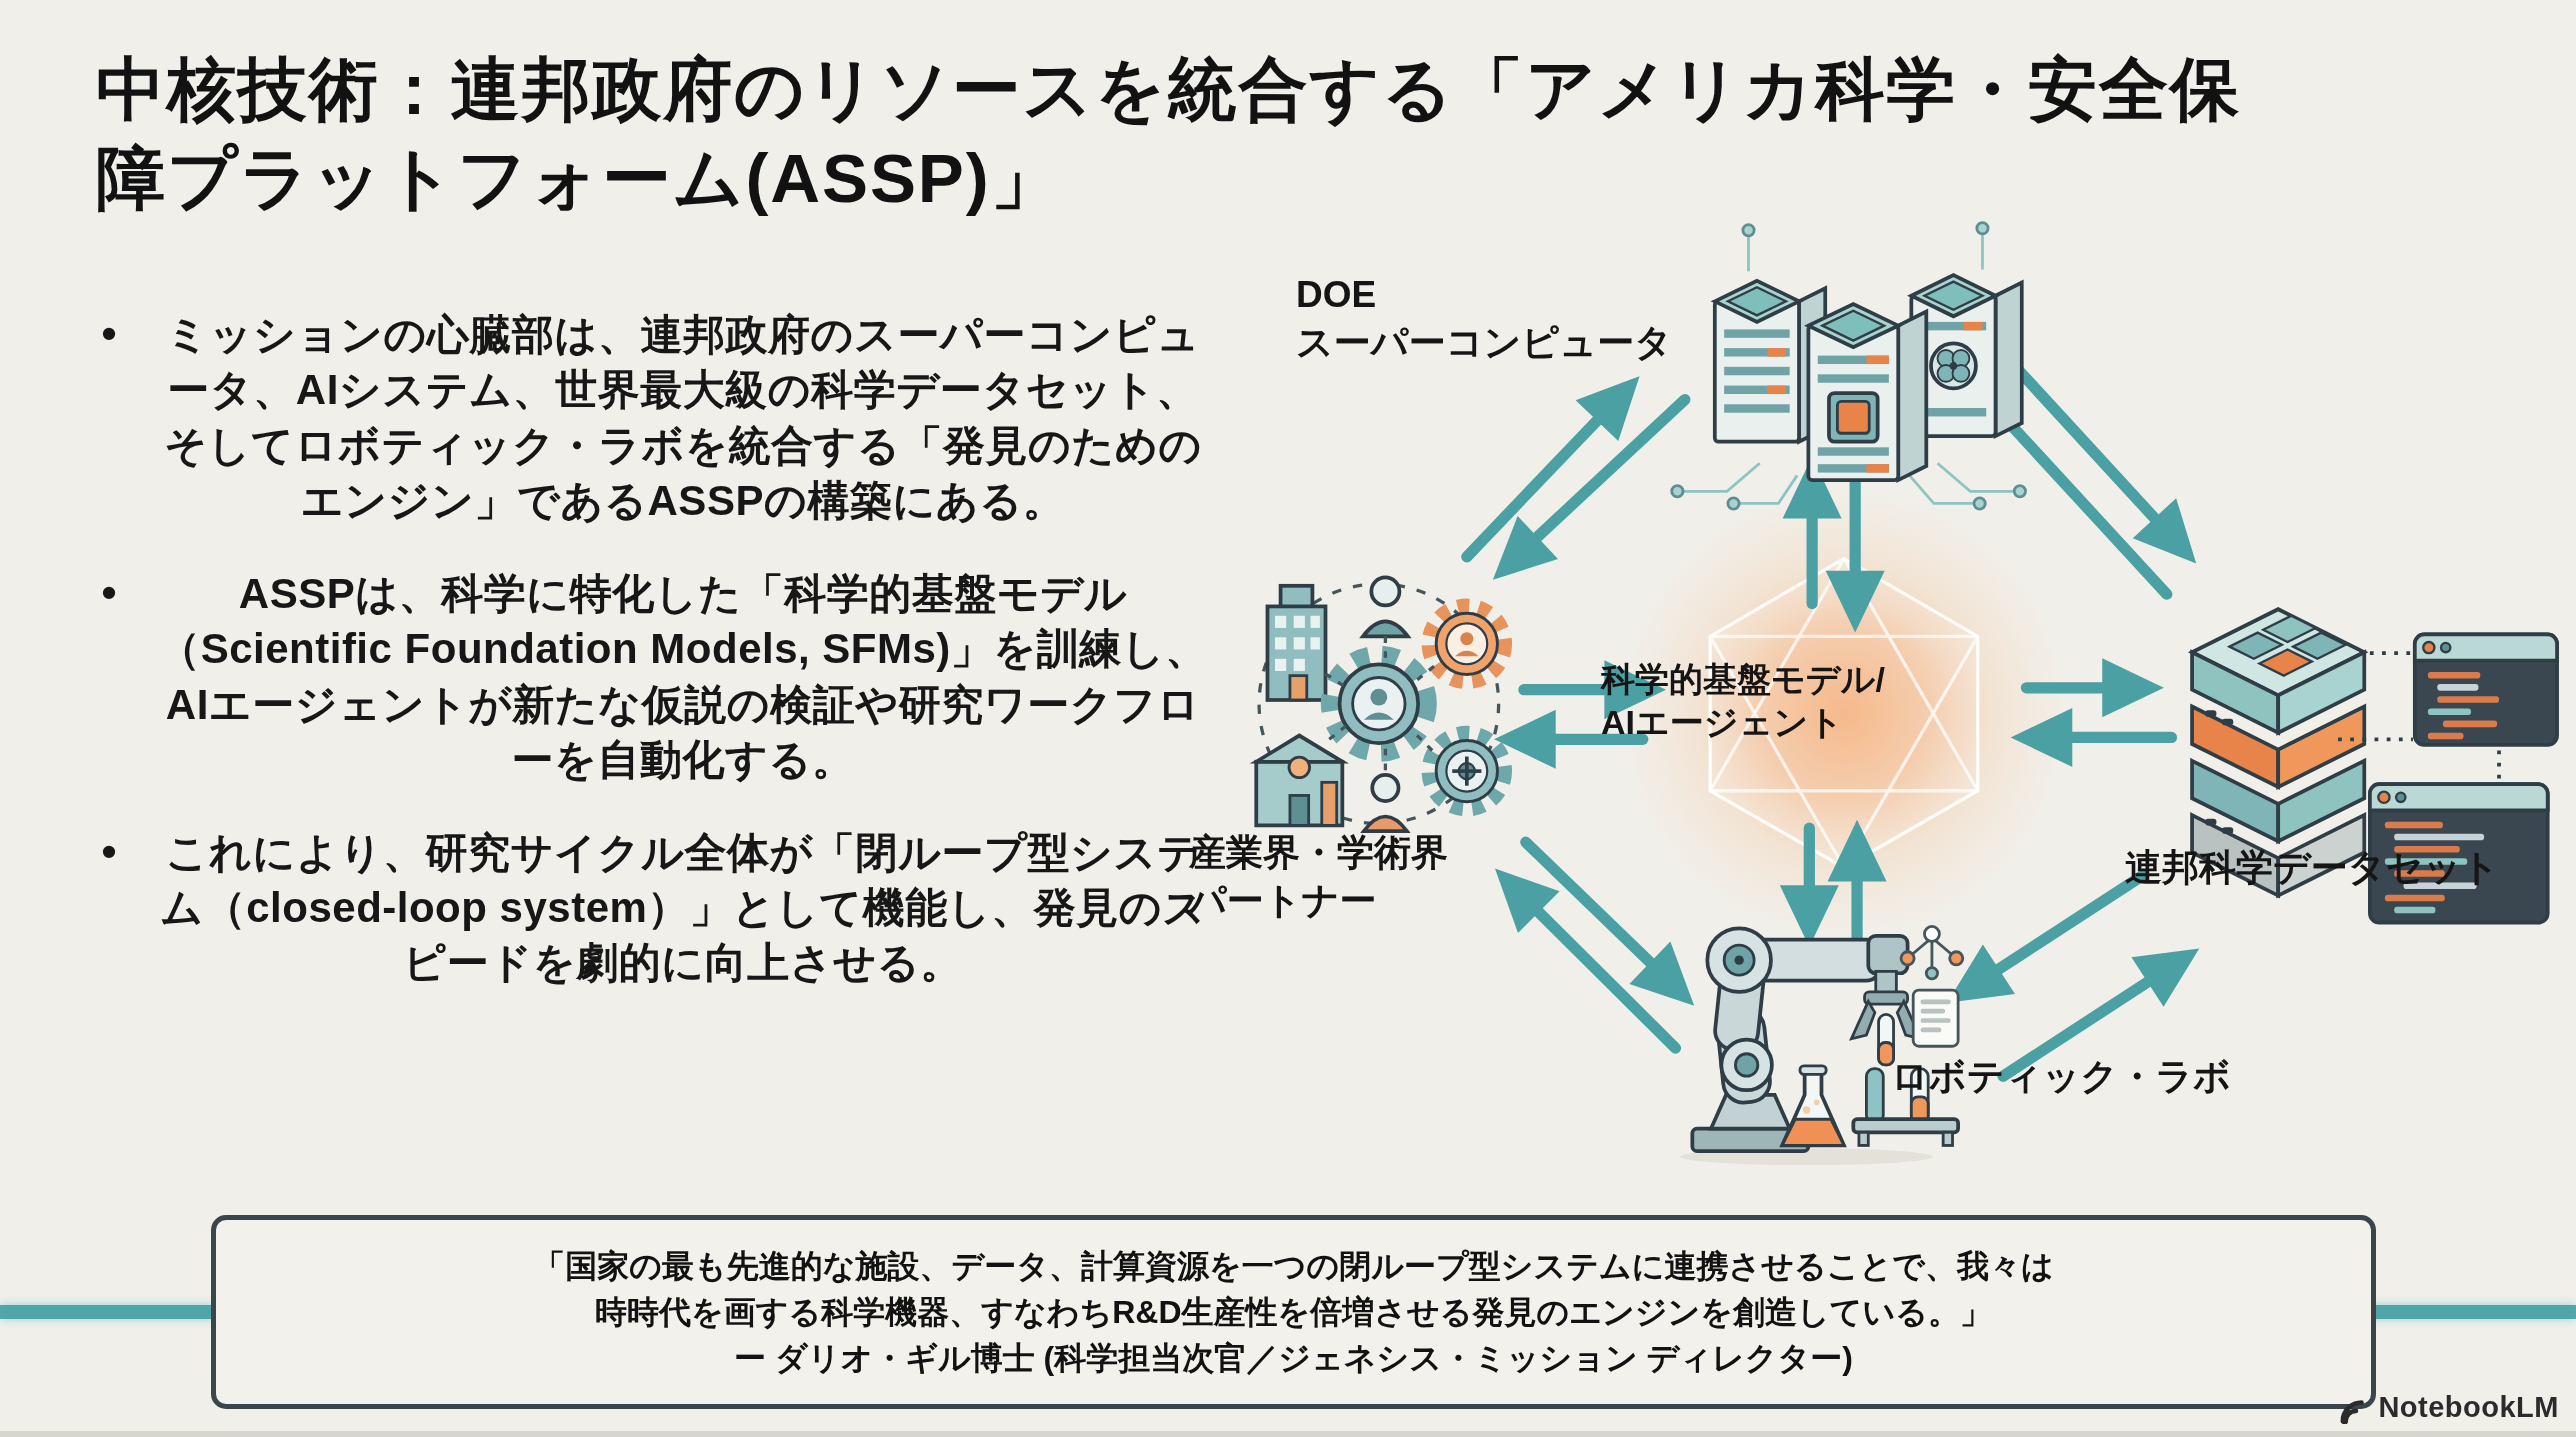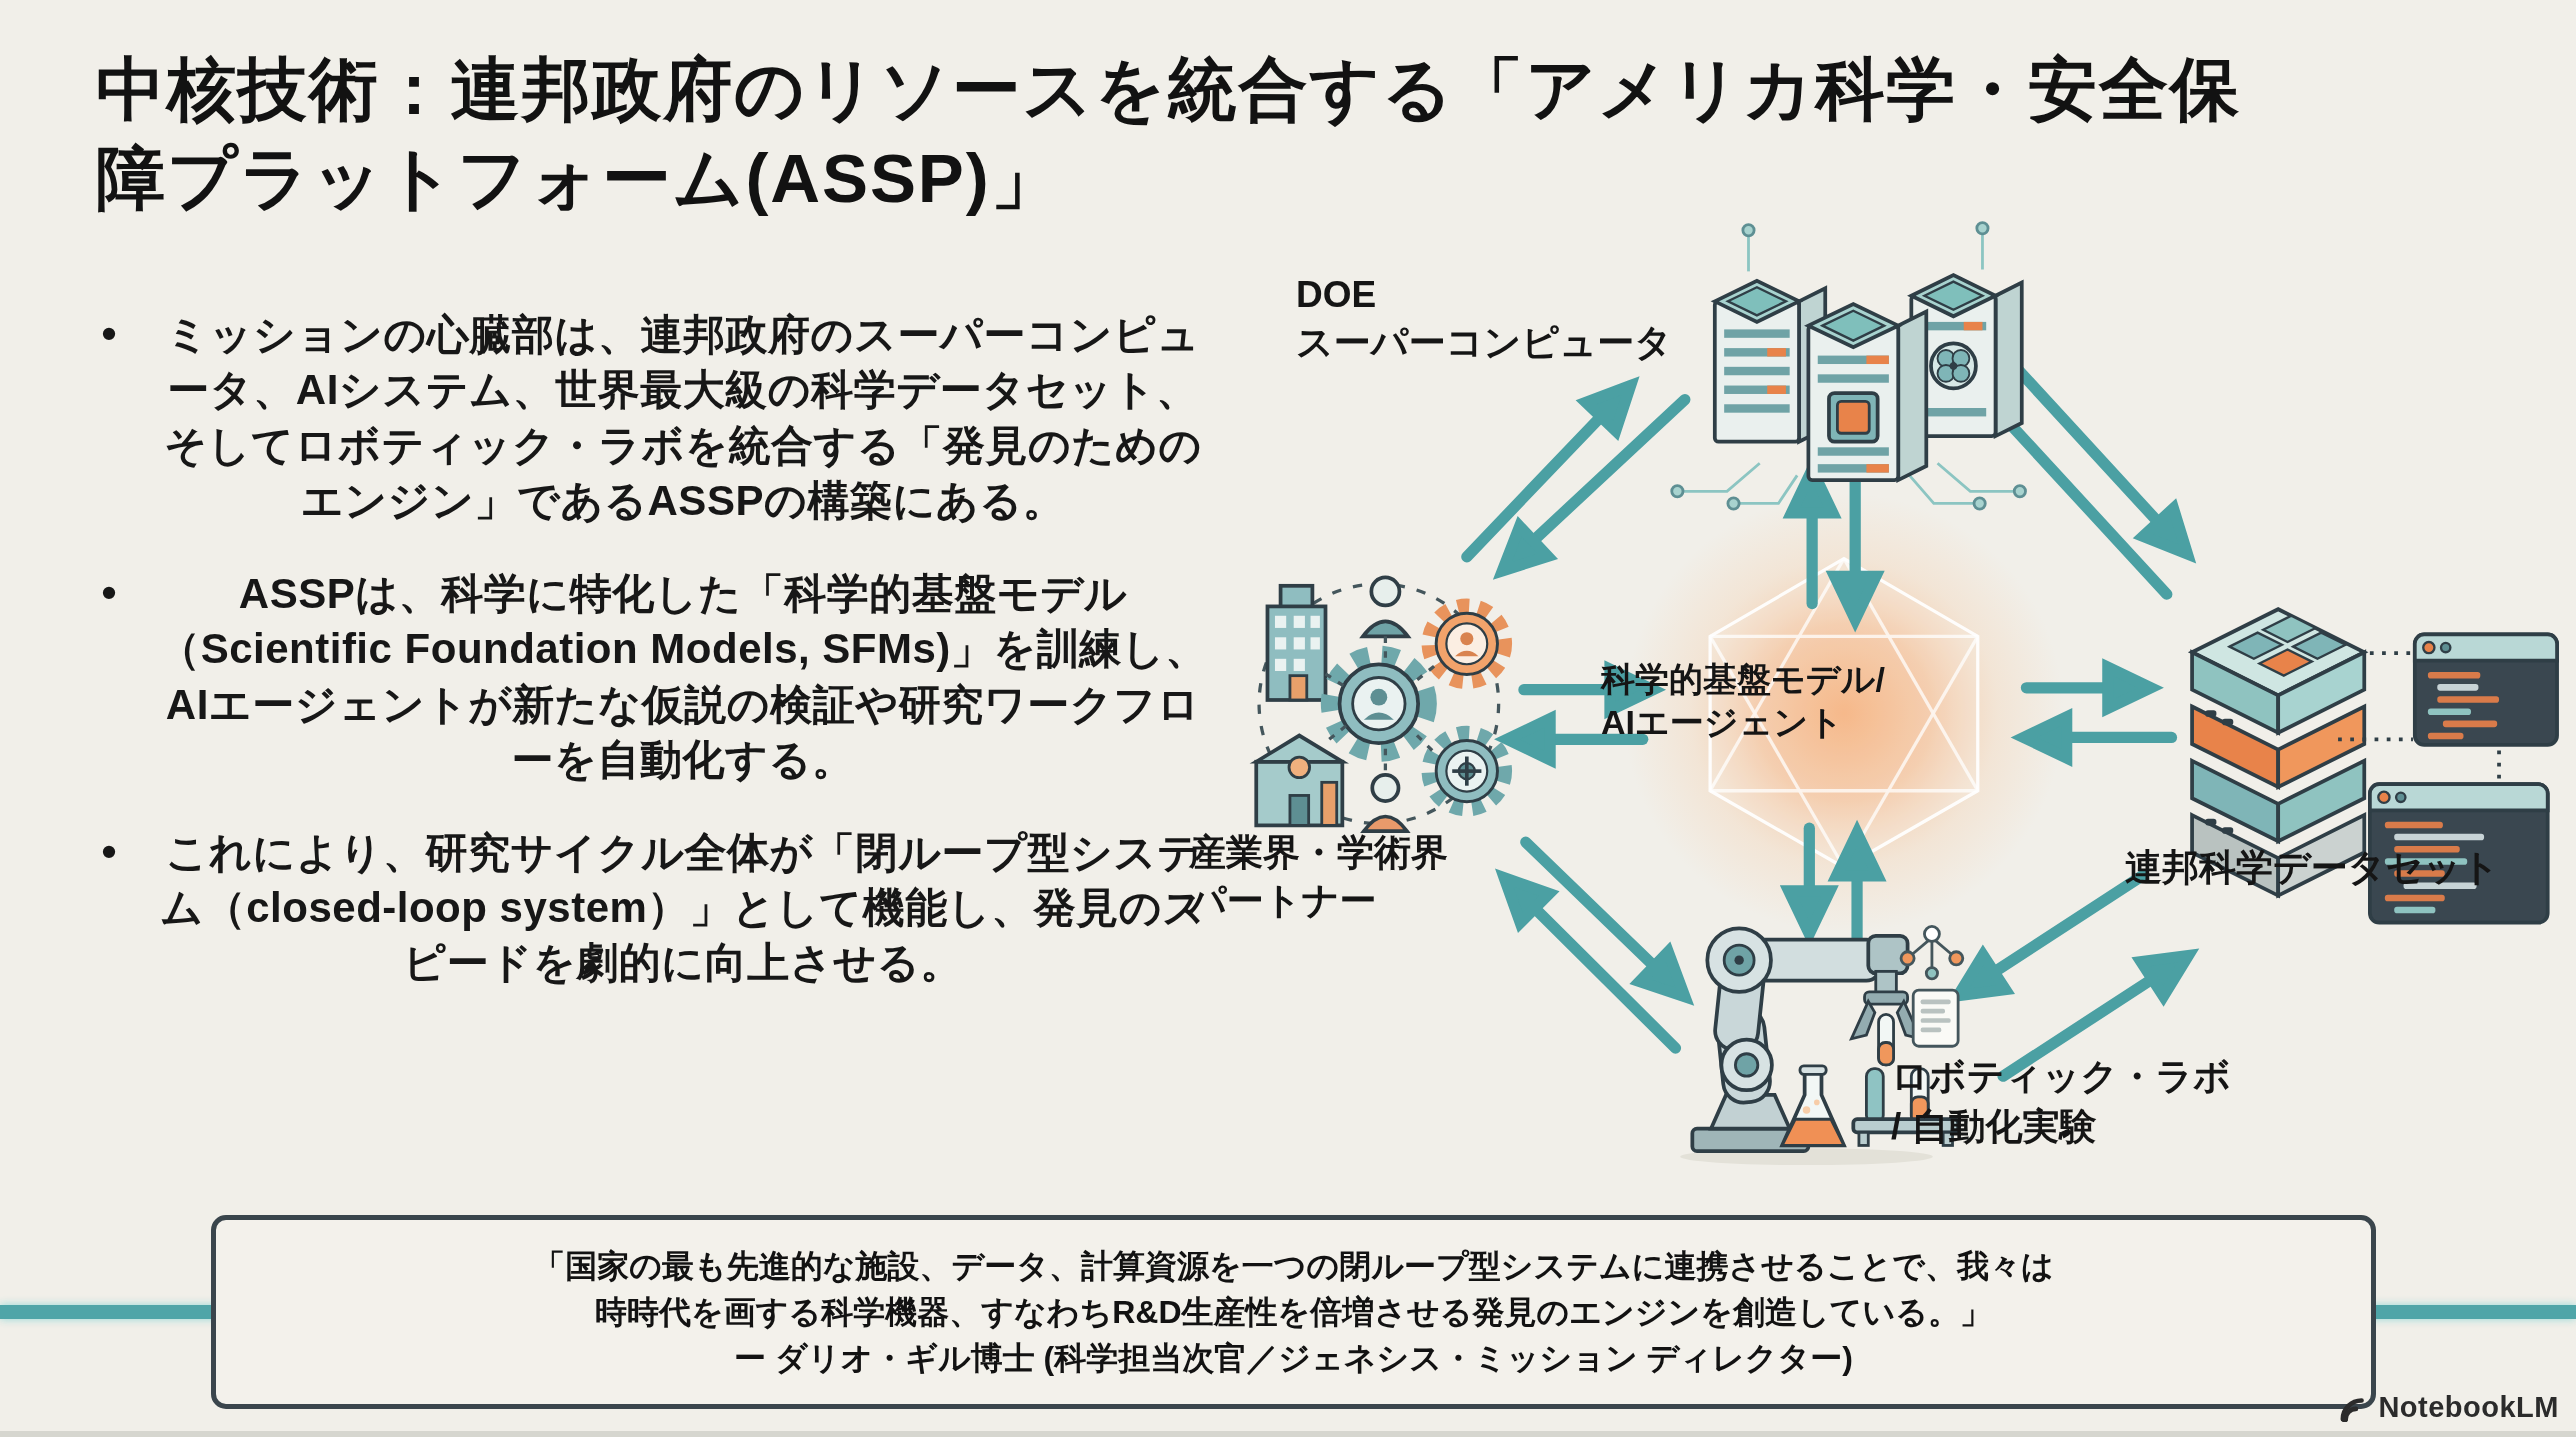--- a/index.html
+++ b/index.html
@@ -27,21 +27,21 @@
   .label-datasets{left:2125px;top:844px;width:421px;font-size:37px;line-height:1.3;}
   .label-robotics{left:1891px;top:1052px;width:393px;font-size:37px;line-height:1.35;}
   
   .accent-line{position:absolute;left:0;top:1305px;width:2576px;height:14px;
     background:#4FA5A8;box-shadow:0 0 8.4px rgba(140,215,215,0.95);z-index:1;}
   .quote-box{position:absolute;left:211px;top:1215px;width:2165px;height:194px;
     box-sizing:border-box;border:5.6px solid #3A454C;border-radius:15px;background:#F3F1EB;
     display:flex;flex-direction:column;justify-content:center;align-items:center;
     z-index:2;font-size:32px;font-weight:700;line-height:1.44;color:#121212;text-align:center;}
   
-  .brand{position:absolute;right:17px;top:1391px;display:flex;align-items:center;gap:7.5px;z-index:4;}
+  .brand{position:absolute;right:17px;top:1391px;display:flex;align-items:flex-end;gap:7.5px;z-index:4;}
   .brand .brand-text{font-size:29px;font-weight:700;color:#2b2b2b;letter-spacing:0.5px;}
   .bottom-strip{position:absolute;left:0;bottom:0;width:100%;height:6.6px;background:#cfcfc8;opacity:.8;z-index:0;}
 </style>
 </head>
 <body>
 
 <div class="slide">
 
   <div class="title">
     <div>中核技術：連邦政府のリソースを統合する「アメリカ科学・安全保</div>
@@ -417,21 +417,20 @@
   </div>
   <div class="dlabel label-center">
     <div>科学的基盤モデル/</div>
     <div>AIエージェント</div>
   </div>
   <div class="dlabel label-datasets">
     <div>連邦科学データセット</div>
   </div>
   <div class="dlabel label-robotics">
     <div>ロボティック・ラボ</div>
-    <div>/ 自動化実験</div>
   </div>
 
   <div class="accent-line"></div>
   <div class="quote-box">
     <div>「国家の最も先進的な施設、データ、計算資源を一つの閉ループ型システムに連携させることで、我々は</div>
     <div>時時代を画する科学機器、すなわちR&amp;D生産性を倍増させる発見のエンジンを創造している。」</div>
     <div>ー ダリオ・ギル博士 (科学担当次官／ジェネシス・ミッション ディレクター)</div>
   </div>
 
   <div class="brand">

